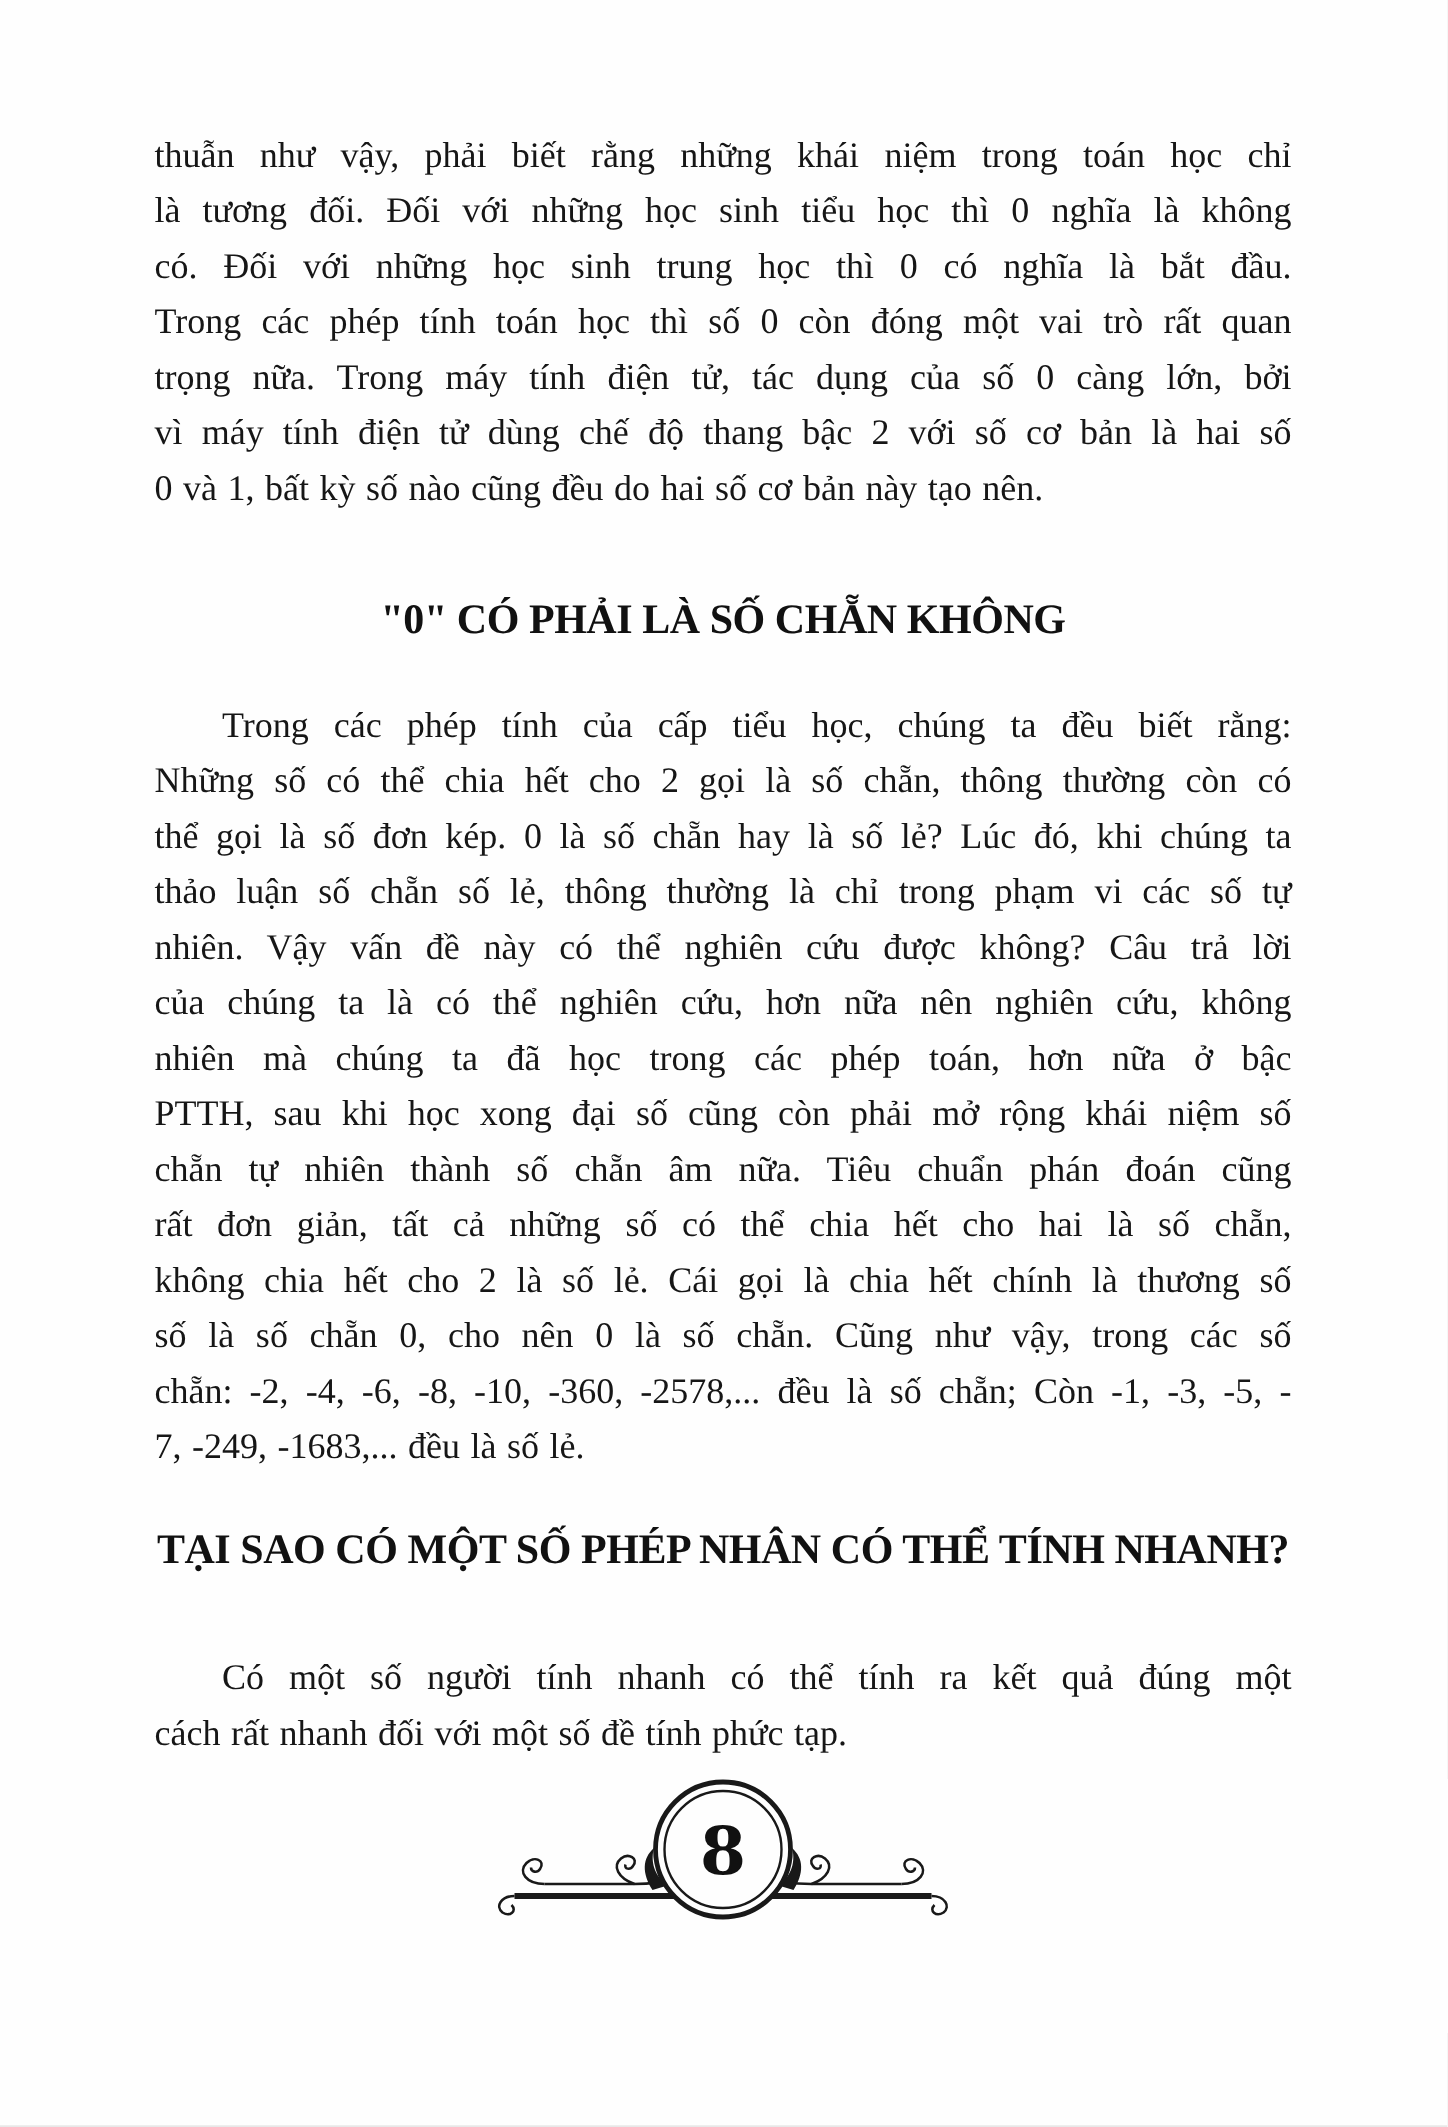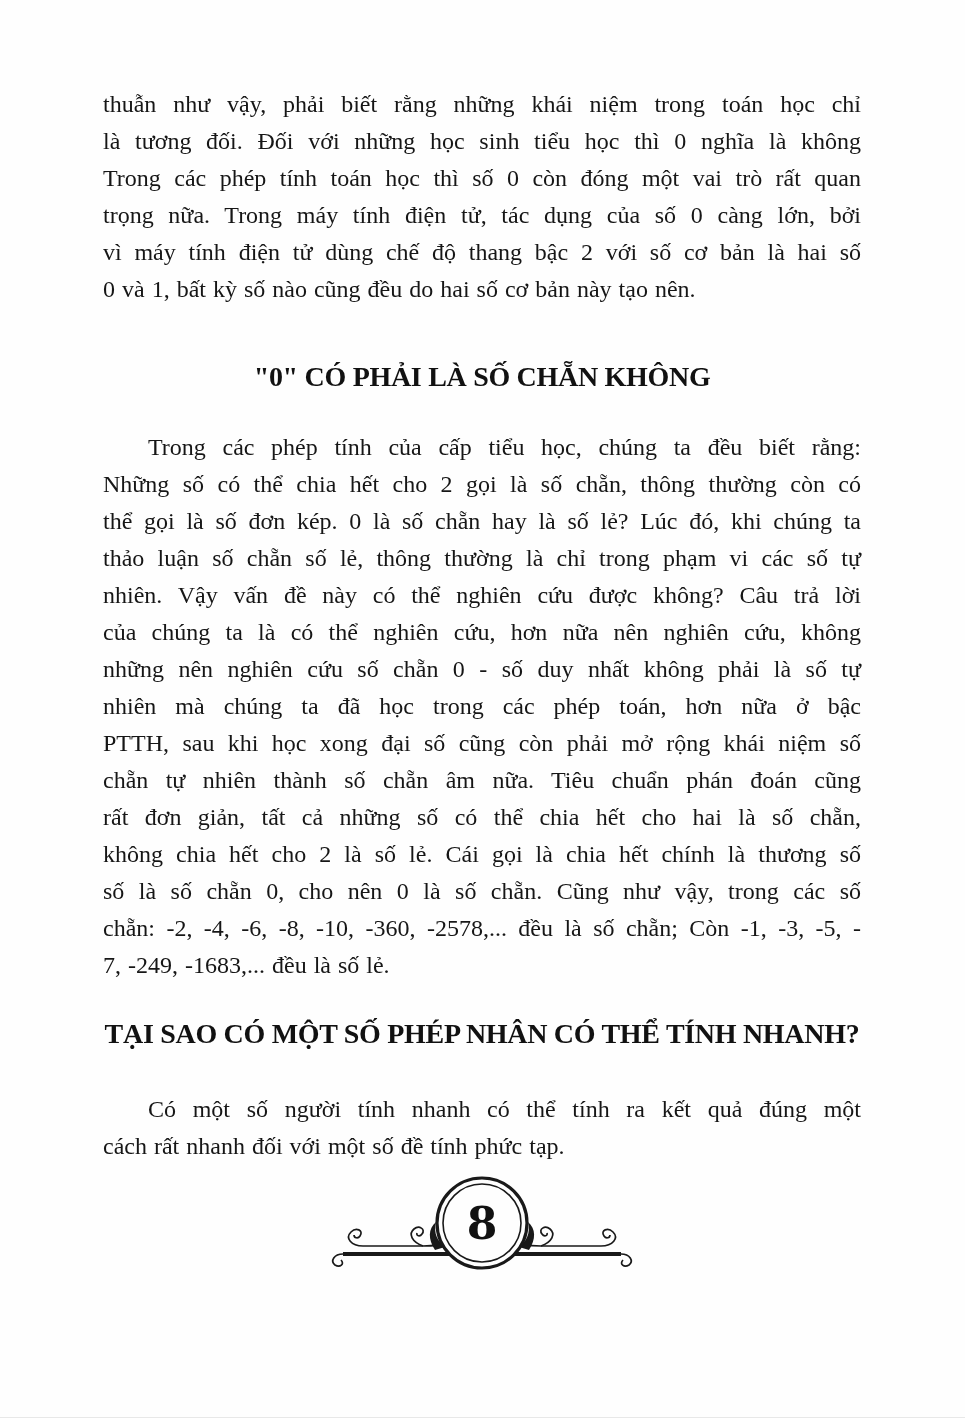--- a/index.html
+++ b/index.html
@@ -38,21 +38,21 @@
     font-weight: 700;
     line-height: 44px;
     text-align: center;
     letter-spacing: -0.3px;
     white-space: nowrap;
     color: #111111;
   }
   #heading1 { margin-top: 47px; }
   #para2 { margin-top: 30px; }
   #heading2 { margin-top: 28px; }
-  #para3 { margin-top: 35px; }
+  #para3 { margin-top: 45px; }
   .footer {
     margin-top: 7px;
     text-align: center;
   }
   .footer svg { display: inline-block; }
   .page-number-text {
     font-family: "DejaVu Serif", "Liberation Serif", serif;
     font-weight: 700;
     font-size: 44px;
     fill: #111111;
@@ -60,36 +60,36 @@
 </style>
 </head>
 <body>
 
 <div class="page">
   <div class="content">
 
     <div class="para" id="para1">
         <div class="line">thuẫn như vậy, phải biết rằng những khái niệm trong toán học chỉ</div>
         <div class="line">là tương đối. Đối với những học sinh tiểu học thì 0 nghĩa là không</div>
+        <div class="line">có. Đối với những học sinh trung học thì 0 có nghĩa là bắt đầu.</div>
         <div class="line">Trong các phép tính toán học thì số 0 còn đóng một vai trò rất quan</div>
         <div class="line">trọng nữa. Trong máy tính điện tử, tác dụng của số 0 càng lớn, bởi</div>
         <div class="line">vì máy tính điện tử dùng chế độ thang bậc 2 với số cơ bản là hai số</div>
         <div class="line last">0 và 1, bất kỳ số nào cũng đều do hai số cơ bản này tạo nên.</div>
       </div>
 
     <h2 class="heading" id="heading1">"0" CÓ PHẢI LÀ SỐ CHẴN KHÔNG</h2>
 
     <div class="para" id="para2">
         <div class="line indent">Trong các phép tính của cấp tiểu học, chúng ta đều biết rằng:</div>
         <div class="line">Những số có thể chia hết cho 2 gọi là số chẵn, thông thường còn có</div>
         <div class="line">thể gọi là số đơn kép. 0 là số chẵn hay là số lẻ? Lúc đó, khi chúng ta</div>
         <div class="line">thảo luận số chẵn số lẻ, thông thường là chỉ trong phạm vi các số tự</div>
         <div class="line">nhiên. Vậy vấn đề này có thể nghiên cứu được không? Câu trả lời</div>
         <div class="line">của chúng ta là có thể nghiên cứu, hơn nữa nên nghiên cứu, không</div>
-        <div class="line">những nên nghiên cứu số chẵn 0 - số duy nhất không phải là số tự</div>
         <div class="line">nhiên mà chúng ta đã học trong các phép toán, hơn nữa ở bậc</div>
         <div class="line">PTTH, sau khi học xong đại số cũng còn phải mở rộng khái niệm số</div>
         <div class="line">chẵn tự nhiên thành số chẵn âm nữa. Tiêu chuẩn phán đoán cũng</div>
         <div class="line">rất đơn giản, tất cả những số có thể chia hết cho hai là số chẵn,</div>
         <div class="line">không chia hết cho 2 là số lẻ. Cái gọi là chia hết chính là thương số</div>
         <div class="line">số là số chẵn 0, cho nên 0 là số chẵn. Cũng như vậy, trong các số</div>
         <div class="line">chẵn: -2, -4, -6, -8, -10, -360, -2578,... đều là số chẵn; Còn -1, -3, -5, -</div>
         <div class="line last">7, -249, -1683,... đều là số lẻ.</div>
       </div>
 

